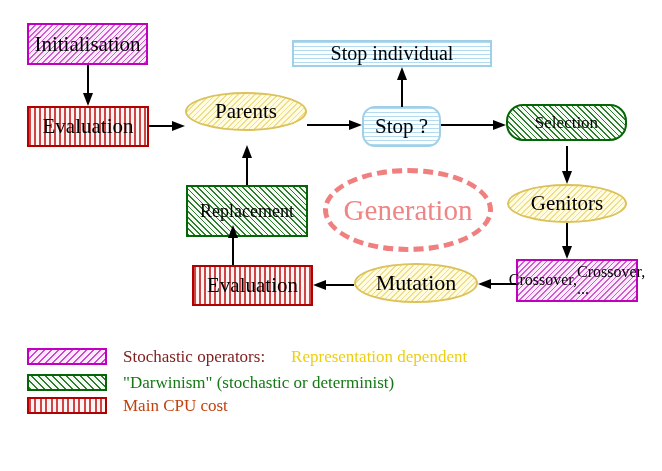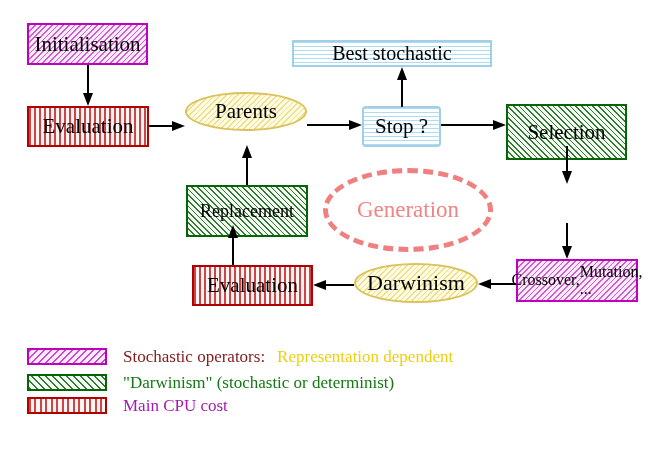--- a/index.html
+++ b/index.html
@@ -26,21 +26,21 @@
     border:2px solid #056405;
   }
   .lines-cyan{
     background:repeating-linear-gradient(180deg,#b4daf0 0 1.2px,#fcffff 1.2px 4px);
     border:2px solid #a0d0e8;
   }
   .ellipse-yellow{
     background:repeating-linear-gradient(135deg,#eede8e 0 1.2px,#fffce2 1.2px 4px);
     border:2px solid #dcc25a;border-radius:50%;
   }
-  .rounded{border-radius:4px;font-family:Liberation Serif, serif;}
+  .rounded{border-radius:13px;font-family:Liberation Serif, serif;}
   .dashed-ellipse{
     position:absolute;box-sizing:border-box;border:5px dashed #f08080;border-radius:50%;
     display:flex;align-items:center;justify-content:center;background:transparent;
   }
   
   .hline{position:absolute;height:2px;background:#000;}
   .vline{position:absolute;width:2px;background:#000;}
   .ah{position:absolute;width:0;height:0;}
   .ah-right{border-top:5px solid transparent;border-bottom:5px solid transparent;border-left:13px solid #000;}
   .ah-left{border-top:5px solid transparent;border-bottom:5px solid transparent;border-right:13px solid #000;}
@@ -48,56 +48,57 @@
   .ah-down{border-left:5px solid transparent;border-right:5px solid transparent;border-top:13px solid #000;}
   
   .legend-row{position:absolute;display:flex;align-items:center;height:18px;}
   .swatch{box-sizing:border-box;width:80px;height:17px;margin-right:16px;flex:0 0 auto;}
   .sw-magenta{background:repeating-linear-gradient(135deg,#cf44cf 0 1.5px,#fbeafb 1.5px 5px);border:2px solid #bf00bf;}
   .sw-green{background:repeating-linear-gradient(45deg,#2e7d2e 0 1.5px,#f5faf5 1.5px 5px);border:2px solid #056405;}
   .sw-red{background:repeating-linear-gradient(90deg,#cf4444 0 2px,#fdf4f4 2px 5.5px);border:2px solid #b00000;}
   .sw-cyan{background:repeating-linear-gradient(180deg,#aed6ee 0 1.5px,#fcffff 1.5px 5px);border:2px solid #a0d0e8;}
   .legend-text{font-size:17px;white-space:nowrap;line-height:1;}
   .t-magenta{color:#7f1d1d;}
-  .t-gold{color:#eecf10;margin-left:12px;}
+  .t-gold{color:#eecf10;margin-left:26px;}
   .t-green{color:#157815;}
-  .t-red{color:#a21caf;}
+  .t-red{color:#c2410c;}
   .t-lightblue{color:#9ac4e6;}
 </style>
 </head>
 <body>
 
 <div id="stage">
 
   <div class="node hatch-magenta" style="left:27px;top:23px;width:121px;height:42px;font-size:21px;">Initialisation</div>
 
   <div class="node lines-red" style="left:27px;top:106px;width:122px;height:41px;font-size:21px;">Evaluation</div>
 
   <div class="node ellipse-yellow" style="left:185px;top:92px;width:122px;height:39px;font-size:21px;">Parents</div>
 
-  <div class="node lines-cyan" style="left:292px;top:40px;width:200px;height:27px;font-size:20px;">Best stochastic</div>
+  <div class="node lines-cyan" style="left:292px;top:40px;width:200px;height:27px;font-size:20px;">Stop individual</div>
 
   <div class="node lines-cyan rounded" style="left:362px;top:106px;width:79px;height:41px;font-size:21px;">Stop ?</div>
 
-  <div class="node hatch-green" style="left:506px;top:104px;width:121px;height:56px;font-size:21px;">Selection</div>
+  <div class="node hatch-green" style="left:506px;top:104px;width:121px;height:37px;font-size:17px;border-radius:17px;">Selection</div>
 
   <div class="node hatch-green" style="left:186px;top:185px;width:122px;height:52px;font-size:18px;">Replacement</div>
 
   <div class="dashed-ellipse" style="left:323px;top:168px;width:170px;height:84px;">
-    <span style="color:#ef8585;font-size:23px;">Generation</span>
+    <span style="color:#ef8585;font-size:29px;">Generation</span>
   </div>
 
+  <div class="node ellipse-yellow" style="left:507px;top:184px;width:120px;height:39px;font-size:21px;">Genitors</div>
 
   <div class="node lines-red" style="left:192px;top:265px;width:121px;height:41px;font-size:21px;">Evaluation</div>
 
-  <div class="node ellipse-yellow" style="left:354px;top:263px;width:124px;height:40px;font-size:22px;">Darwinism</div>
+  <div class="node ellipse-yellow" style="left:354px;top:263px;width:124px;height:40px;font-size:22px;">Mutation</div>
 
   <div class="node hatch-magenta" style="left:516px;top:259px;width:122px;height:43px;font-size:16px;flex-direction:row;">
     <span>Crossover,</span>
-    <span>Mutation, ...</span>
+    <span>Crossover, ...</span>
   </div>
 
   <div class="vline" style="left:87px;top:65px;height:28px;"></div>
   <div class="ah ah-down" style="left:83px;top:93px;"></div>
 
   <div class="hline" style="left:149px;top:125px;width:24px;"></div>
   <div class="ah ah-right" style="left:172px;top:121px;"></div>
 
   <div class="hline" style="left:307px;top:124px;width:43px;"></div>
   <div class="ah ah-right" style="left:349px;top:120px;"></div>

